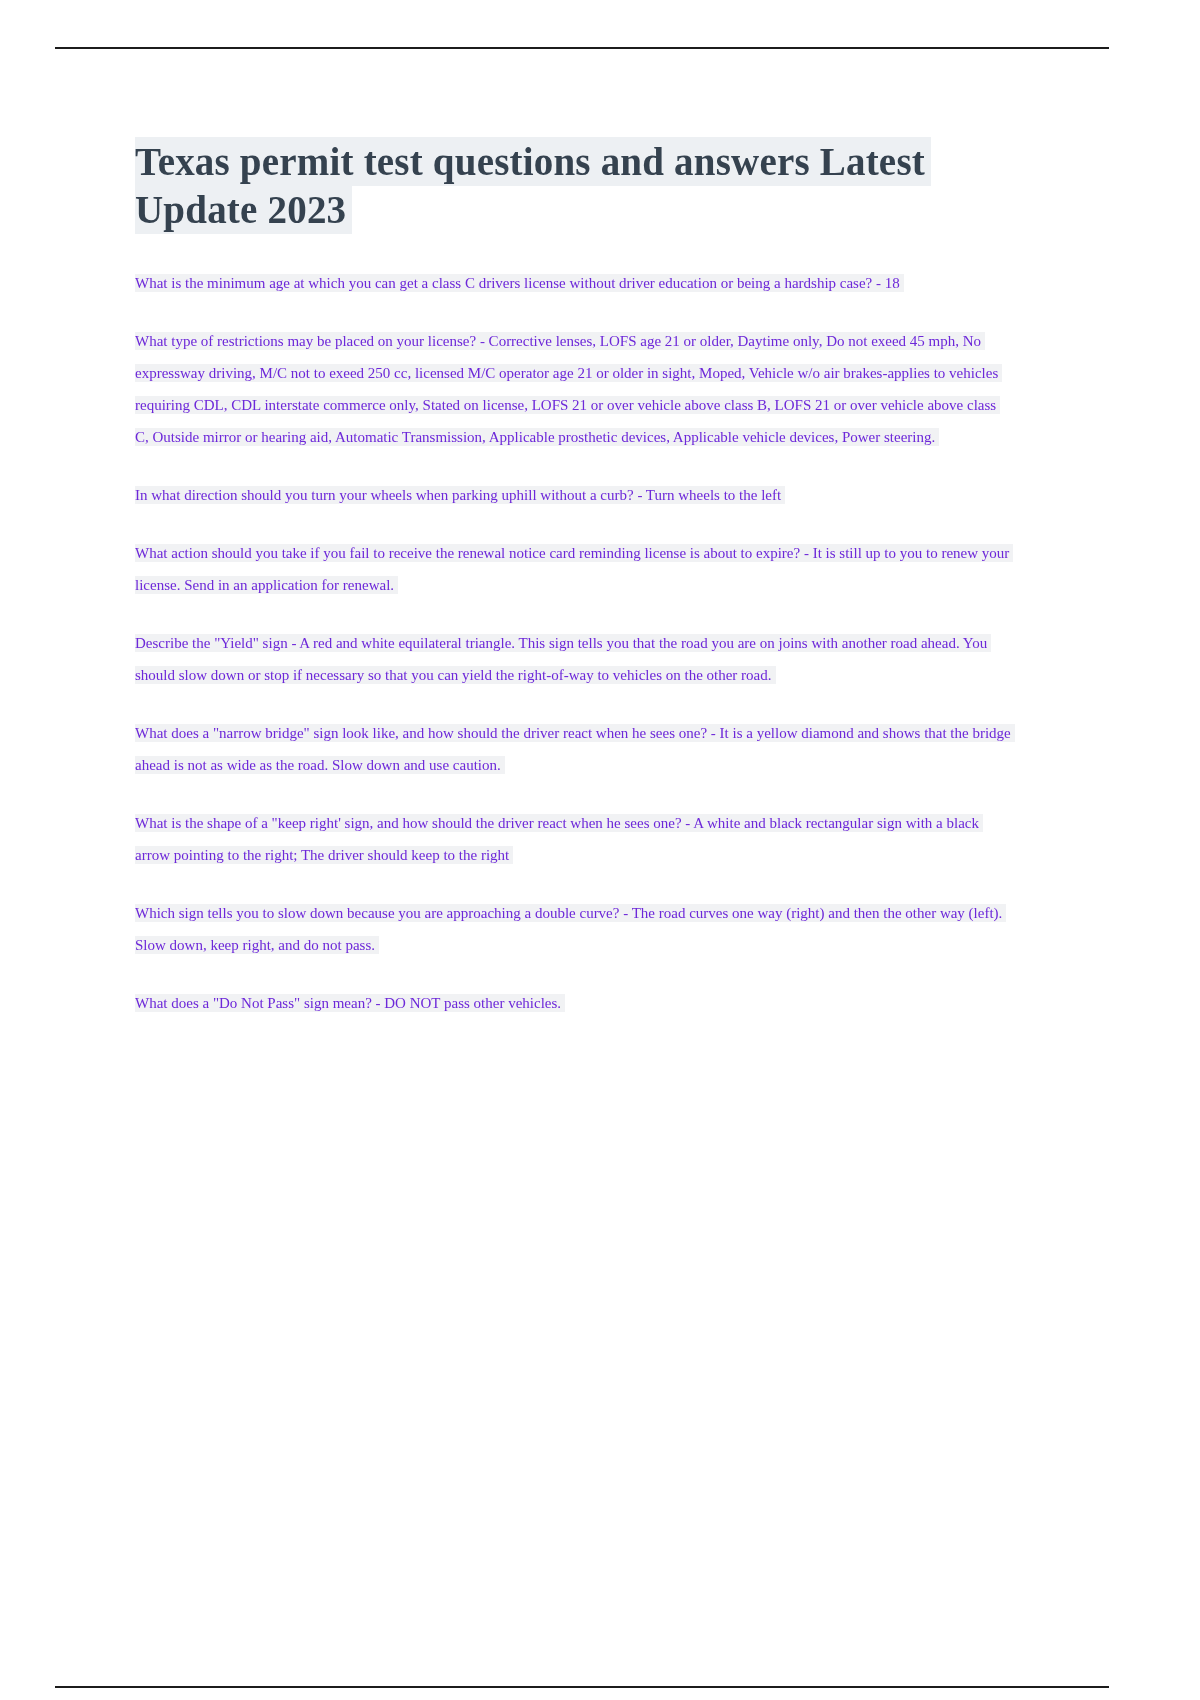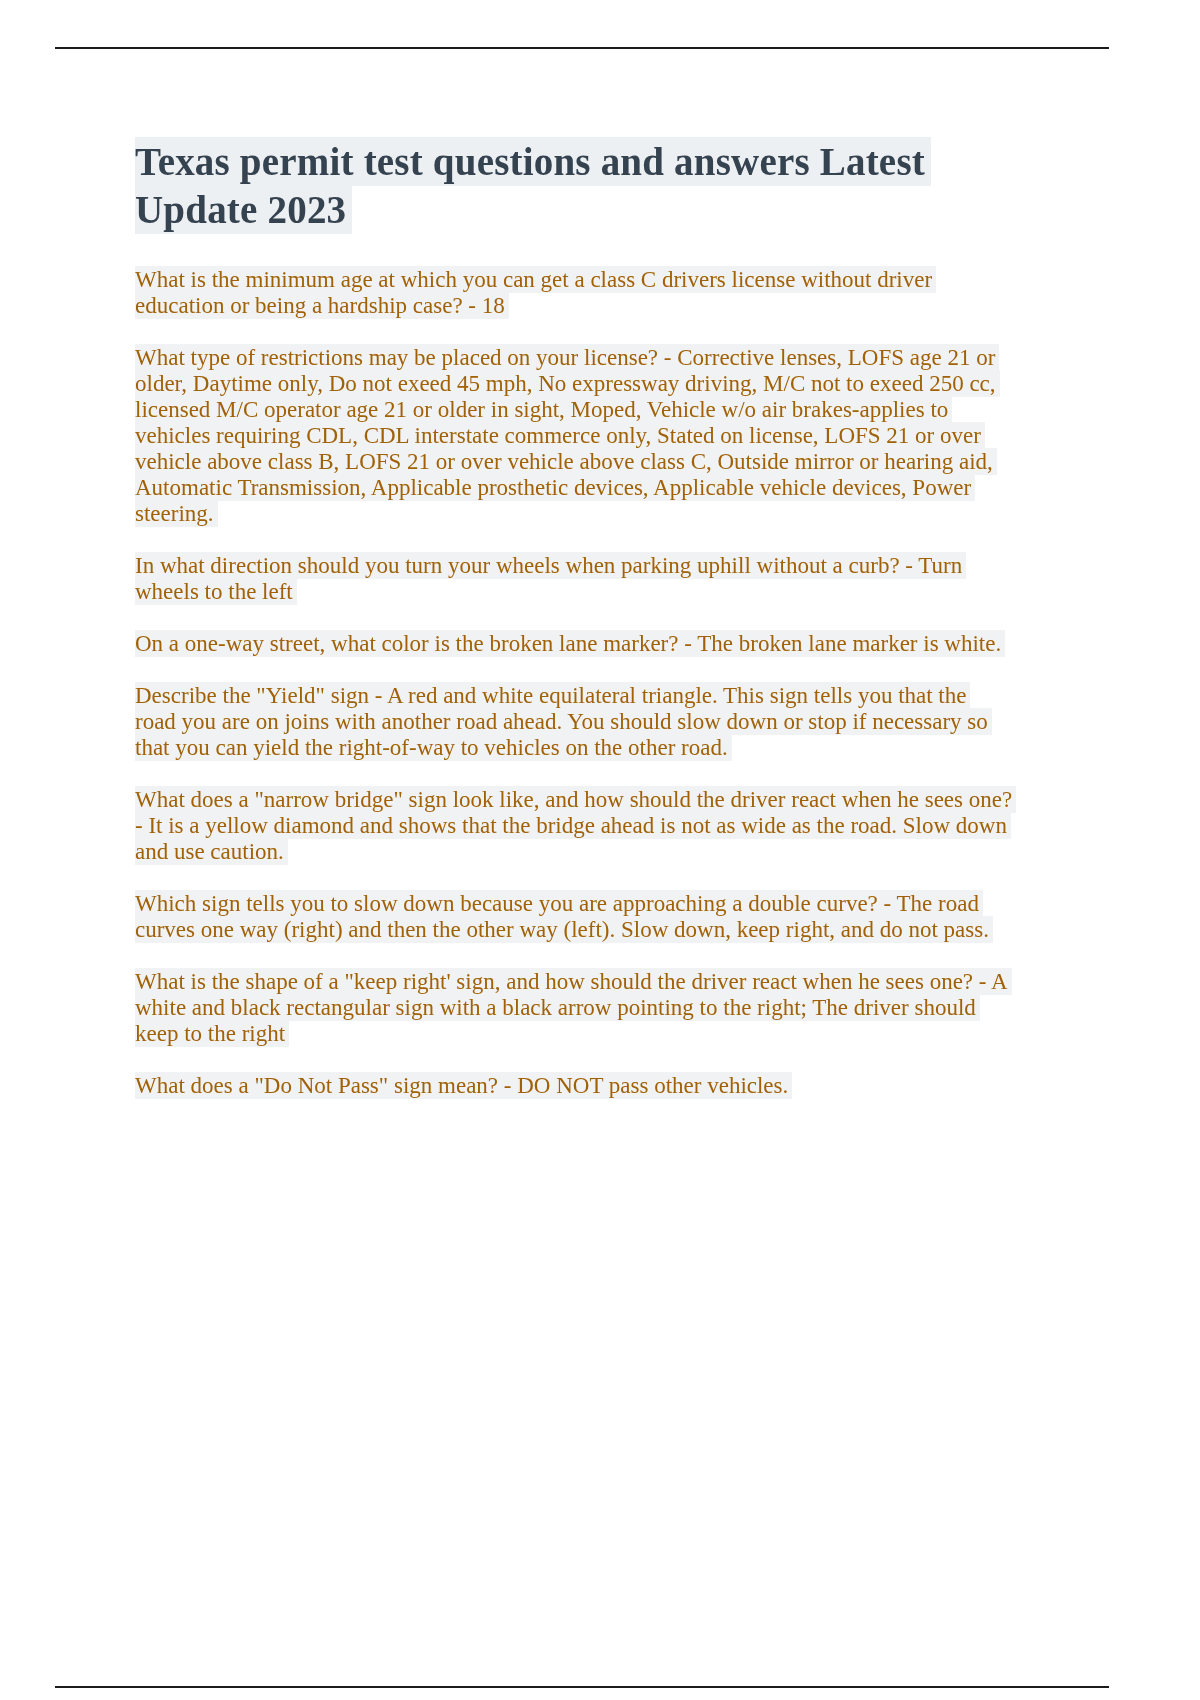--- a/index.html
+++ b/index.html
@@ -39,45 +39,45 @@
     letter-spacing: 0.2px;
   }
   .title .hl {
     background: #edf0f3;
     box-decoration-break: clone;
     -webkit-box-decoration-break: clone;
     padding: 3px 6px 3px 0;
   }
   p.qa {
     margin: 0 0 26px 0;
-    font-size: 23px;
-    line-height: 26px;
-    color: #a16207;
+    font-size: 15px;
+    line-height: 32px;
+    color: #6d28d9;
   }
   p.qa .hl {
     background: #f1f2f4;
     box-decoration-break: clone;
     -webkit-box-decoration-break: clone;
     padding: 1px 4px 1px 0;
   }
 </style>
 </head>
 <body>
 
 <div class="page">
   <div class="rule top"></div>
 
   <div class="content">
     <h1 class="title"><span class="hl">Texas permit test questions and answers Latest Update 2023</span></h1>
 
     <p class="qa"><span class="hl">What is the minimum age at which you can get a class C drivers license without driver education or being a hardship case? - 18</span></p>
     <p class="qa"><span class="hl">What type of restrictions may be placed on your license? - Corrective lenses, LOFS age 21 or older, Daytime only, Do not exeed 45 mph, No expressway driving, M/C not to exeed 250 cc, licensed M/C operator age 21 or older in sight, Moped, Vehicle w/o air brakes-applies to vehicles requiring CDL, CDL interstate commerce only, Stated on license, LOFS 21 or over vehicle above class B, LOFS 21 or over vehicle above class C, Outside mirror or hearing aid, Automatic Transmission, Applicable prosthetic devices, Applicable vehicle devices, Power steering.</span></p>
     <p class="qa"><span class="hl">In what direction should you turn your wheels when parking uphill without a curb? - Turn wheels to the left</span></p>
-    <p class="qa"><span class="hl">On a one-way street, what color is the broken lane marker? - The broken lane marker is white.</span></p>
+    <p class="qa"><span class="hl">What action should you take if you fail to receive the renewal notice card reminding license is about to expire? - It is still up to you to renew your license. Send in an application for renewal.</span></p>
     <p class="qa"><span class="hl">Describe the "Yield" sign - A red and white equilateral triangle. This sign tells you that the road you are on joins with another road ahead. You should slow down or stop if necessary so that you can yield the right-of-way to vehicles on the other road.</span></p>
     <p class="qa"><span class="hl">What does a "narrow bridge" sign look like, and how should the driver react when he sees one? - It is a yellow diamond and shows that the bridge ahead is not as wide as the road. Slow down and use caution.</span></p>
+    <p class="qa"><span class="hl">What is the shape of a "keep right' sign, and how should the driver react when he sees one? - A white and black rectangular sign with a black arrow pointing to the right; The driver should keep to the right</span></p>
     <p class="qa"><span class="hl">Which sign tells you to slow down because you are approaching a double curve? - The road curves one way (right) and then the other way (left). Slow down, keep right, and do not pass.</span></p>
-    <p class="qa"><span class="hl">What is the shape of a "keep right' sign, and how should the driver react when he sees one? - A white and black rectangular sign with a black arrow pointing to the right; The driver should keep to the right</span></p>
     <p class="qa"><span class="hl">What does a "Do Not Pass" sign mean? - DO NOT pass other vehicles.</span></p>
   </div>
 
   <div class="rule bottom"></div>
 </div>
 
 </body></html>

